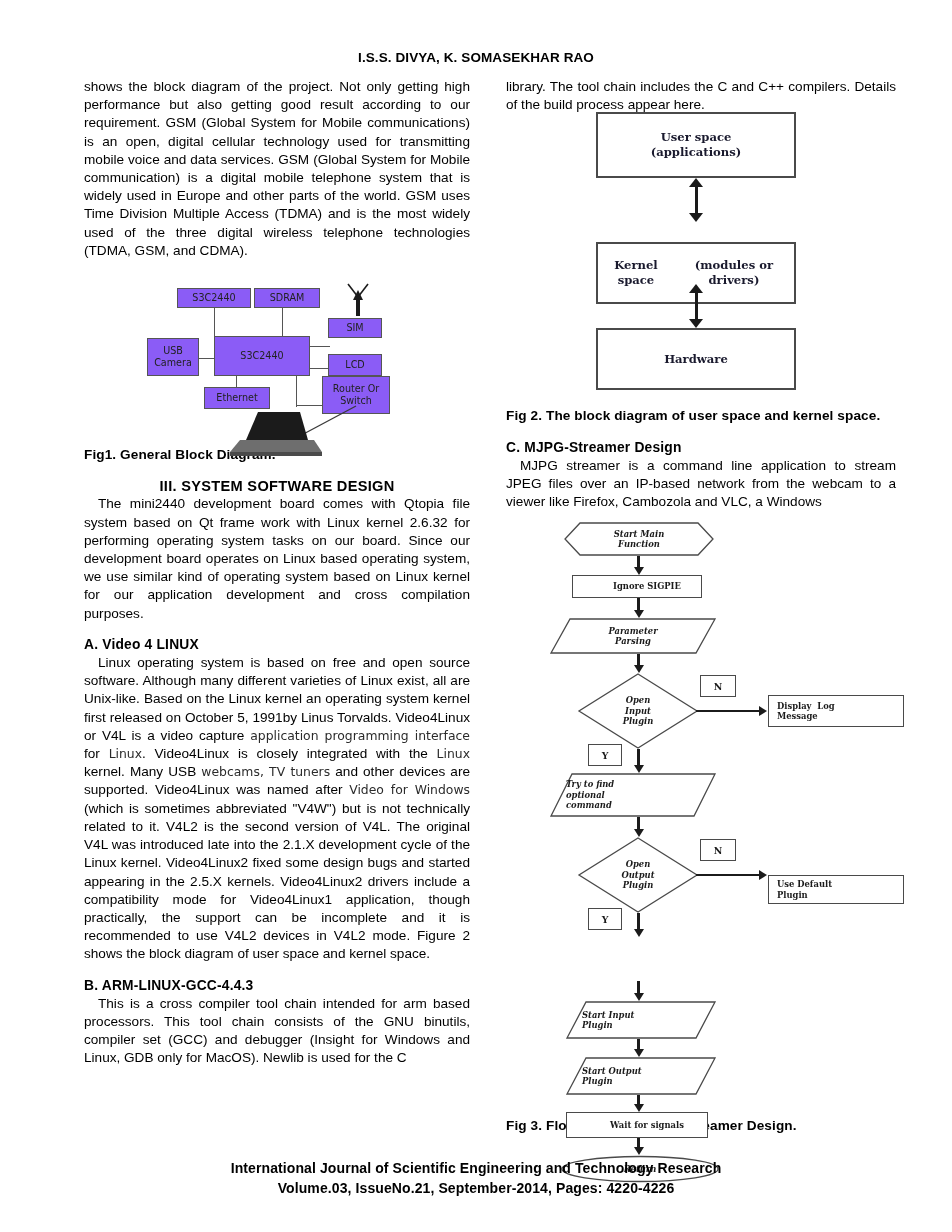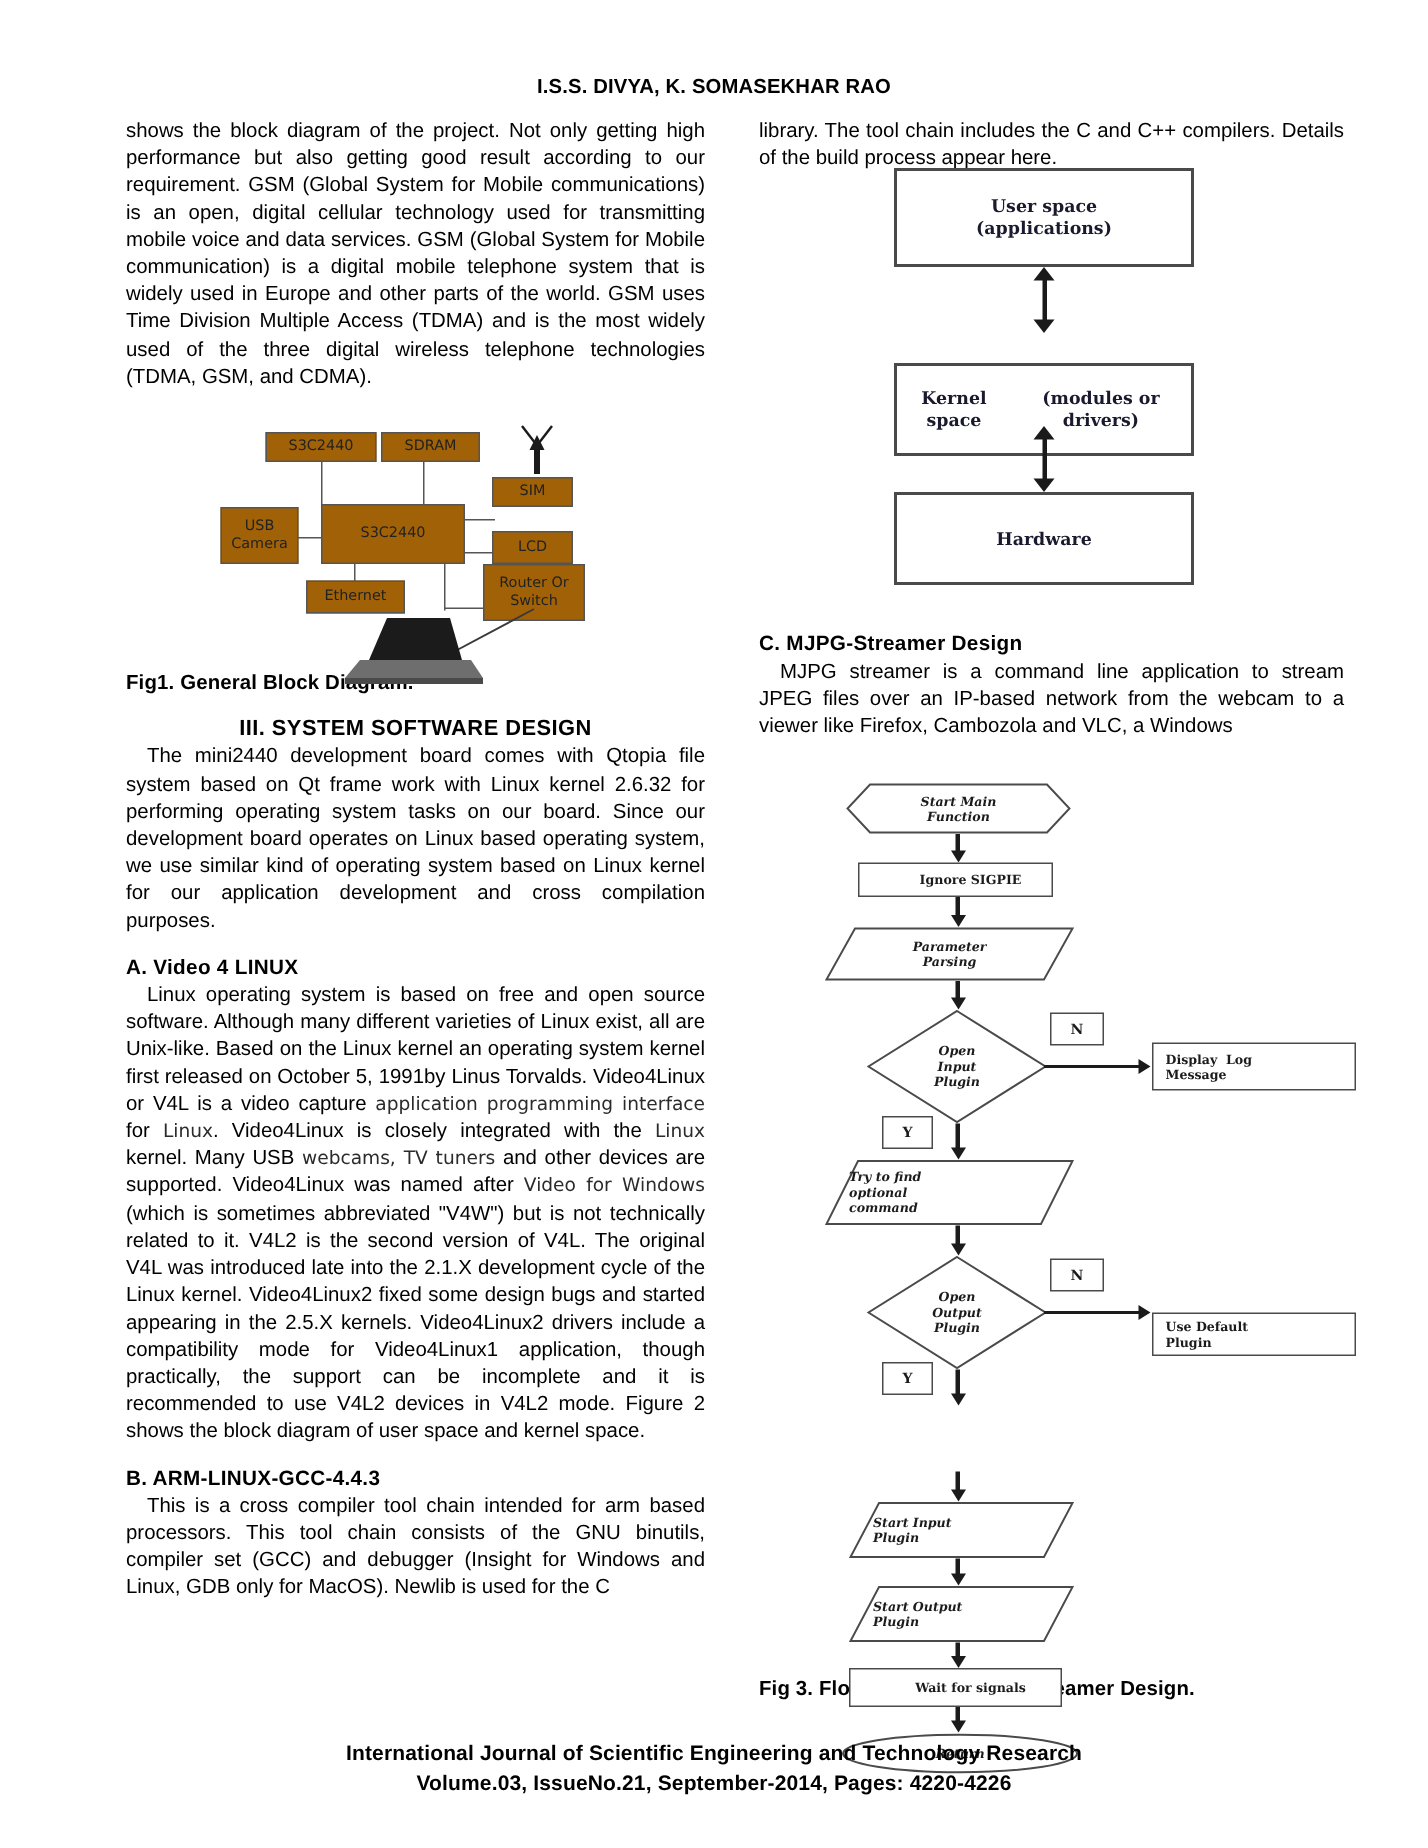--- a/index.html
+++ b/index.html
@@ -36,21 +36,21 @@
 
   
   .footer{
     position:absolute;left:0;right:0;bottom:34px;text-align:center;
     font-size:14px;font-weight:bold;line-height:20px;letter-spacing:.1px;
   }
 
   
   .dgm{position:relative;}
   .bx{
-    position:absolute;border:1.4px solid #555;background:#a16207;
+    position:absolute;border:1.4px solid #555;background:#8b5cf6;
     display:flex;align-items:center;justify-content:center;text-align:center;
     font-family:"DejaVu Sans", sans-serif;font-size:9.6px;color:#222;
     line-height:12px;box-sizing:border-box;
   }
   .ln{position:absolute;background:#555;}
   .ln.h{height:1.4px;}
   .ln.v{width:1.4px;}
 
   
   #fig2{position:absolute;left:596px;top:112px;width:200px;height:285px;}
@@ -142,20 +142,21 @@
 
     <p class="just indent">This is a cross compiler tool chain intended for arm based processors. This tool chain consists of the GNU binutils, compiler set (GCC) and debugger (Insight for Windows and Linux, GDB only for MacOS). Newlib is used for the C</p>
   </div>
 
   <div class="col col-right">
 
     <p class="just">library. The tool chain includes the C and C++ compilers. Details of the build process appear here.</p>
 
     <div style="height:293px"></div>
 
+    <div class="figcap">Fig 2. The block diagram of user space and kernel space.</div>
 
     <div class="gap"></div>
 
     <h4 class="sub">C. MJPG-Streamer Design</h4>
 
     <p class="just indent">MJPG streamer is a command line application to stream JPEG files over an IP-based network from the webcam to a viewer like Firefox, Cambozola and VLC, a Windows</p>
   </div>
 
   <div class="figcap" style="position:absolute;left:506px;top:1118px;width:400px;">Fig 3. Flow chart of MJPG- Streamer Design.</div>
 

